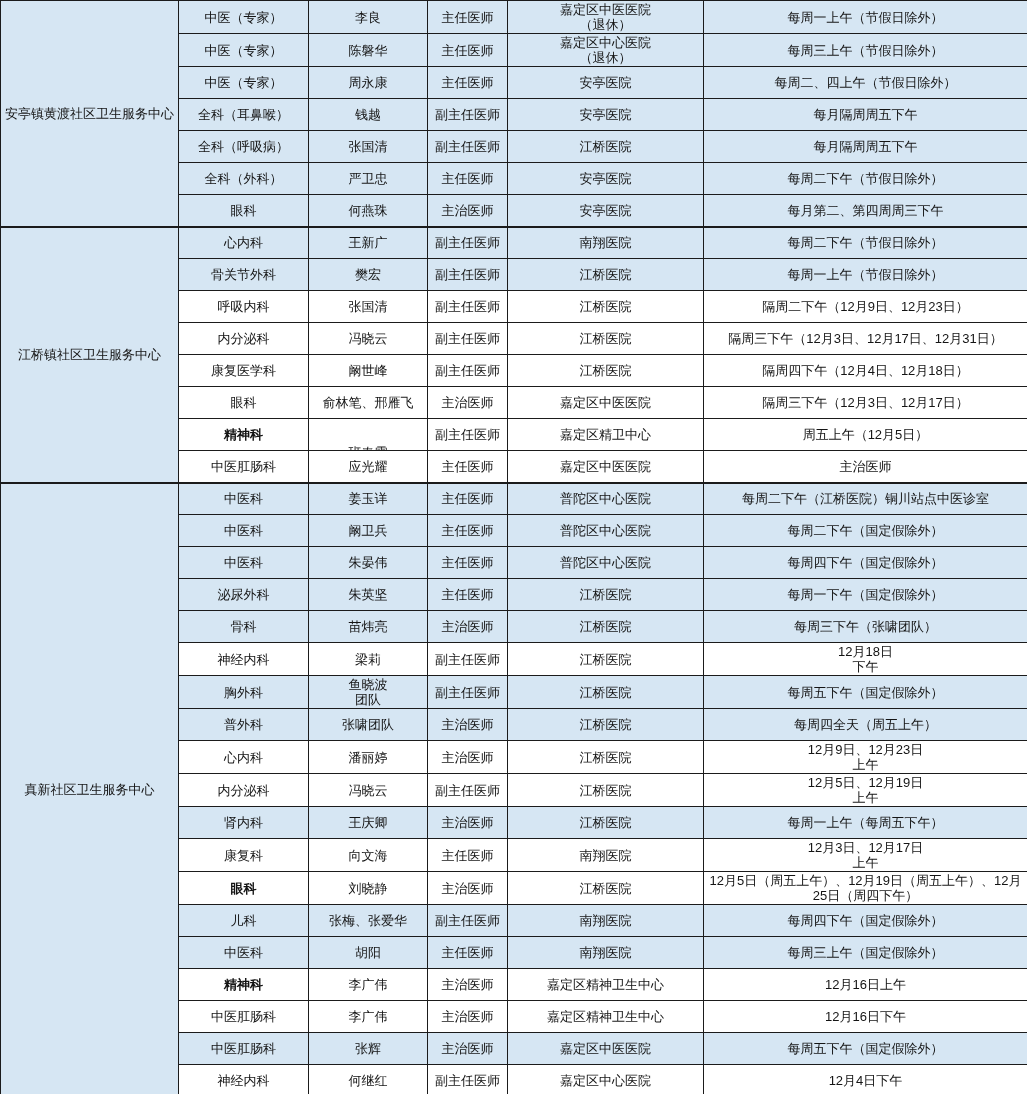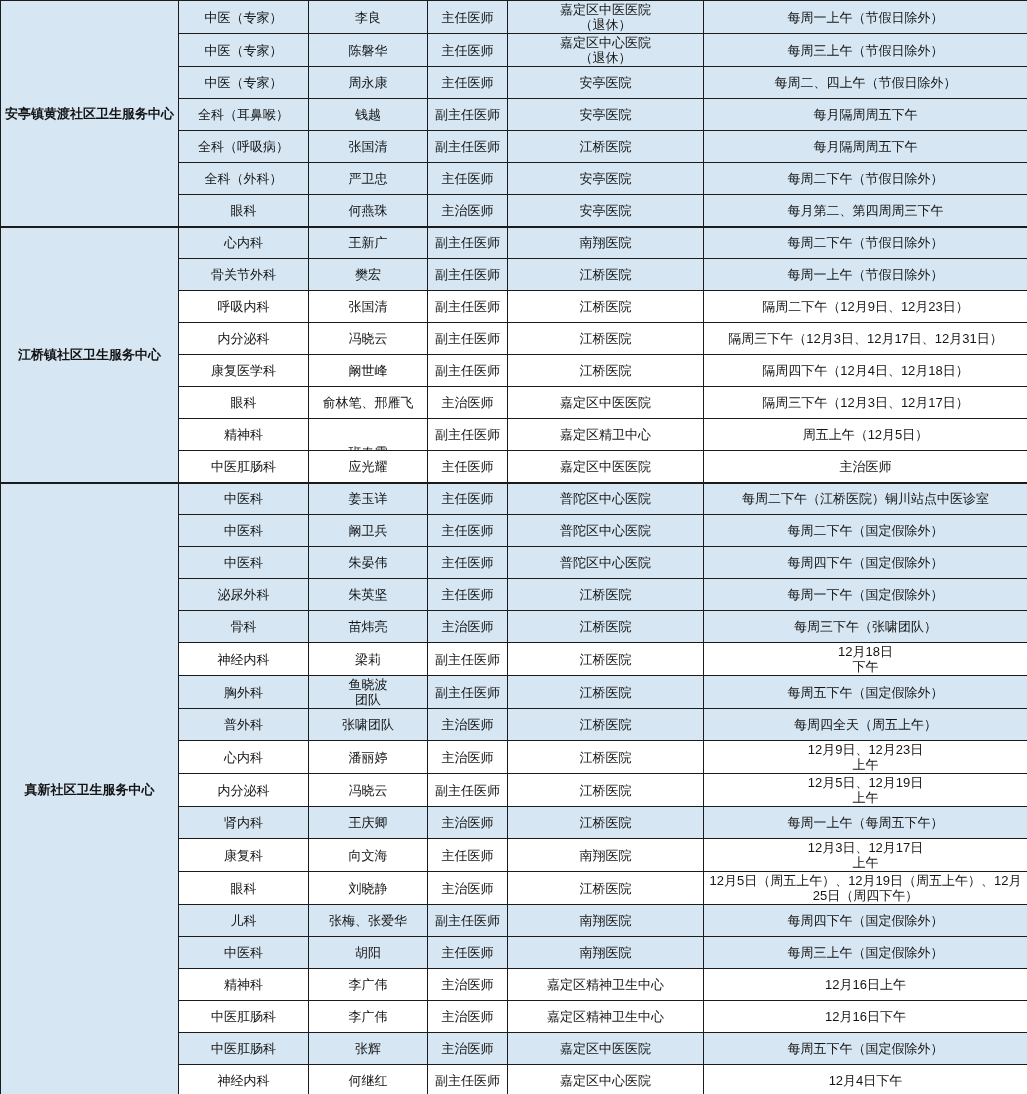--- a/index.html
+++ b/index.html
@@ -26,33 +26,33 @@
     vertical-align: middle;
     white-space: pre-line;
     line-height: 15px;
     padding: 1px 3px;
     box-sizing: border-box;
     overflow: hidden;
   }
   table.sched tr { height: 32px; }
   tr.section-start td { border-top: 2px solid var(--border); }
   td.center-cell {
-    font-weight: bold;
+    font-weight: normal;
     background: var(--row-blue);
   }
   tr.row-blue td { background: var(--row-blue); }
   tr.row-white td { background: var(--row-white); }
   tr.row-white td.center-cell, tr.row-blue td.center-cell { background: var(--row-blue); }
   td .offset-down {
     display: inline-block;
     position: relative;
     top: 18px;
     font-family: Liberation Mono, monospace;
   }
-  td.bold { font-weight: normal; }
+  td.bold { font-weight: bold; }
 </style>
 </head>
 <body>
 
 <table class="sched">
   <colgroup>
       <col style="width: 178px;">
       <col style="width: 130px;">
       <col style="width: 119px;">
       <col style="width: 80px;">

